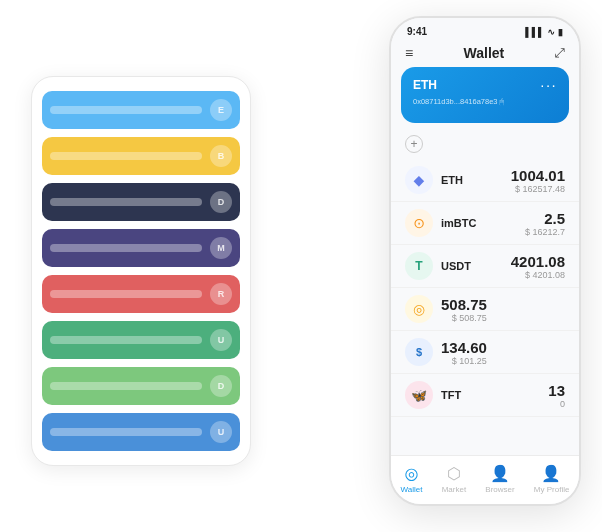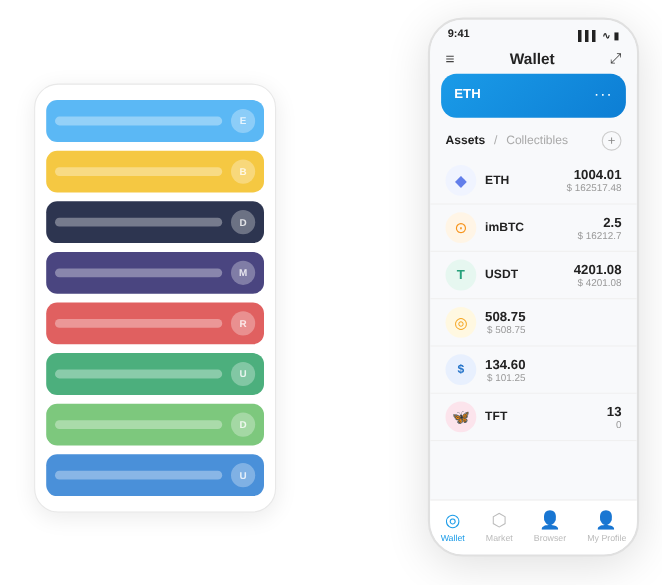--- a/index.html
+++ b/index.html
@@ -250,21 +250,21 @@
       font-weight: 600;
       color: #222;
       flex: 1;
     }
 
     .asset-amounts {
       text-align: right;
     }
 
     .asset-balance {
-      font-size: 12px;
+      font-size: 15px;
       font-weight: 600;
       color: #222;
     }
 
     .asset-usd {
       font-size: 9px;
       color: #999;
     }
 
     
@@ -384,29 +384,25 @@
       <span class="hamburger-icon">≡</span>
       <span class="header-title">Wallet</span>
       <span class="expand-icon">⤢</span>
     </div>
 
     <div class="eth-card">
       <div class="eth-card-header">
         <span class="eth-label">ETH</span>
         <span class="eth-dots">···</span>
       </div>
+      <div class="eth-address">0x08711d3b...8416a78e3 🖱</div>
     </div>
 
     <div class="assets-section">
       <div class="assets-header">
-        <div class="assets-tabs">
-          <span class="assets-tab-active">Assets</span>
-          <span class="assets-tab-divider">/</span>
-          <span class="assets-tab-inactive">Collectibles</span>
-        </div>
         <div class="assets-add">+</div>
       </div>
 
       <div class="asset-list">
 
         <div class="asset-item">
           <div class="asset-icon icon-eth">◆</div>
           <span class="asset-name">ETH</span>
           <div class="asset-amounts">
             <div class="asset-balance">1004.01</div>

